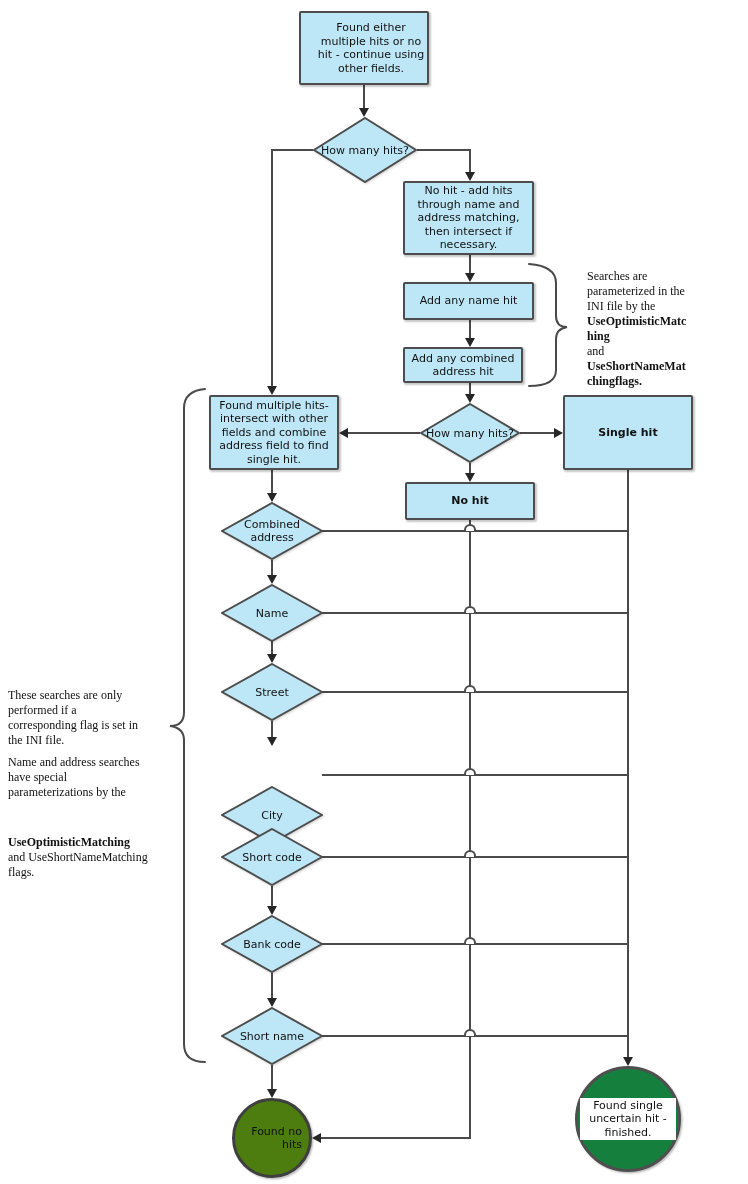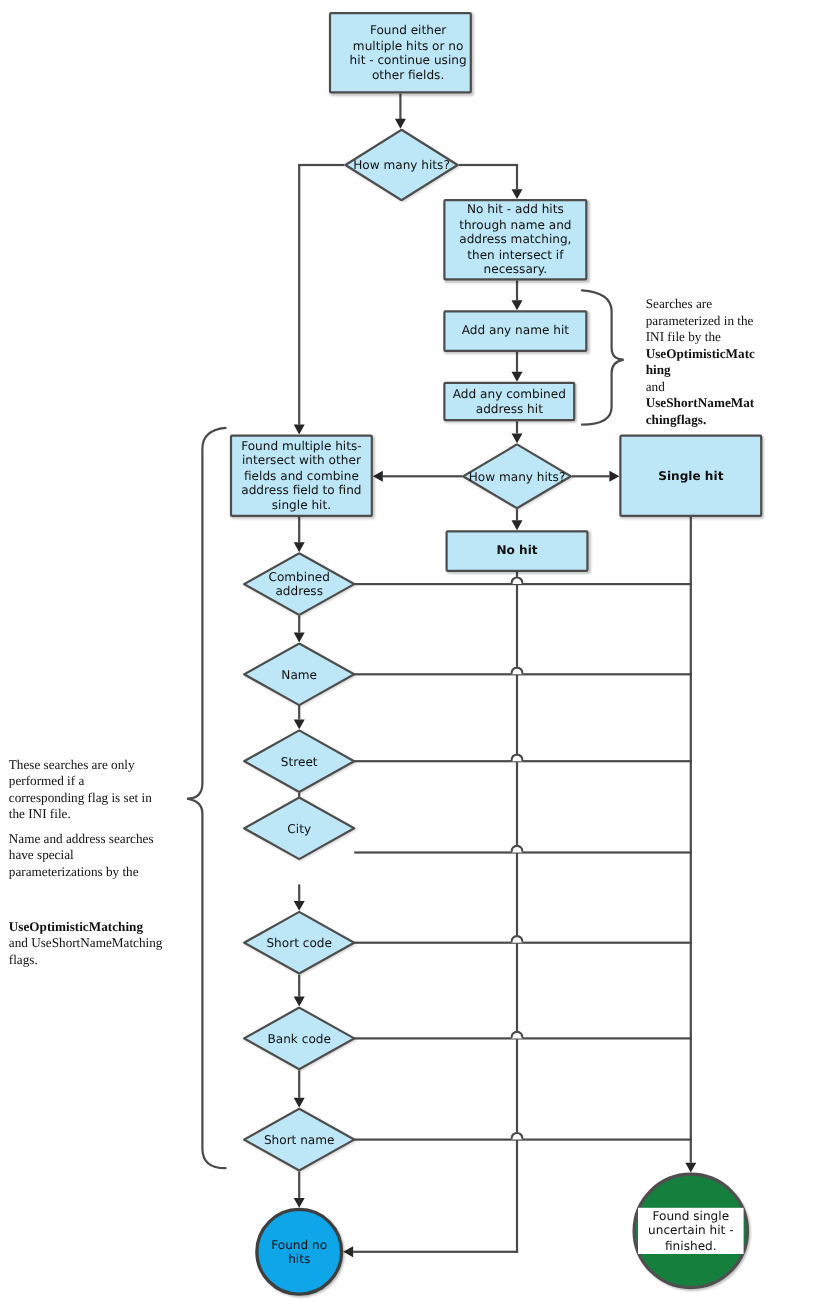--- a/index.html
+++ b/index.html
@@ -22,21 +22,21 @@
     filter:drop-shadow(1.5px 1.5px 1px rgba(0,0,0,0.18));
   }
   .diamond svg { position:absolute; left:0; top:0; width:100%; height:100%; }
   .diamond .lbl { position:relative; z-index:1; }
   .endpoint {
     position:absolute; box-sizing:border-box; border-radius:50%;
     display:flex; align-items:center; justify-content:center;
     text-align:center; font-size:11px; line-height:13.5px;
     box-shadow:1.5px 1.5px 2px rgba(0,0,0,0.25);
   }
-  #end-red    { background:#0ea5e9; border:3px solid #3F3F3F; }
+  #end-red    { background:#4d7c0f; border:3px solid #3F3F3F;text-align:right; }
   #end-yellow { background:#15803d; border:3px solid #4F4F4F; }
   #end-yellow .lbl { background:#ffffff; padding:1px 2px; width:92px; }
   .vline,.hline { position:absolute; background:#4A4A4A; }
   .vline { width:2px; } .hline { height:2px; }
   .arr { position:absolute; width:0; height:0; }
   .arr.down  { border-left:5px solid transparent; border-right:5px solid transparent; border-top:9px solid #262626; }
   .arr.left  { border-top:5px solid transparent; border-bottom:5px solid transparent; border-right:9px solid #262626; }
   .arr.right { border-top:5px solid transparent; border-bottom:5px solid transparent; border-left:9px solid #262626; }
   .hop {
     position:absolute; width:12px; height:7px; background:#ffffff;
@@ -168,21 +168,21 @@
       <polygon points="51,1 101,29 51,57 1,29" fill="#BDE7F6" stroke="#4D4D4D" stroke-width="2"></polygon>
     </svg>
     <span class="lbl">Combined address</span>
   </div>
   <div class="diamond" style="left:221px; top:663px; width:102px; height:58px;">
     <svg viewBox="0 0 102 58" preserveAspectRatio="none">
       <polygon points="51,1 101,29 51,57 1,29" fill="#BDE7F6" stroke="#4D4D4D" stroke-width="2"></polygon>
     </svg>
     <span class="lbl">Street</span>
   </div>
-  <div class="diamond" style="left:221px; top:724px; width:102px; height:58px;">
+  <div class="diamond" style="left:221px; top:786px; width:102px; height:58px;">
     <svg viewBox="0 0 102 58" preserveAspectRatio="none">
       <polygon points="51,1 101,29 51,57 1,29" fill="#BDE7F6" stroke="#4D4D4D" stroke-width="2"></polygon>
     </svg>
     <span class="lbl">City</span>
   </div>
   <div class="diamond" style="left:221px; top:828px; width:102px; height:58px;">
     <svg viewBox="0 0 102 58" preserveAspectRatio="none">
       <polygon points="51,1 101,29 51,57 1,29" fill="#BDE7F6" stroke="#4D4D4D" stroke-width="2"></polygon>
     </svg>
     <span class="lbl">Short code</span>

